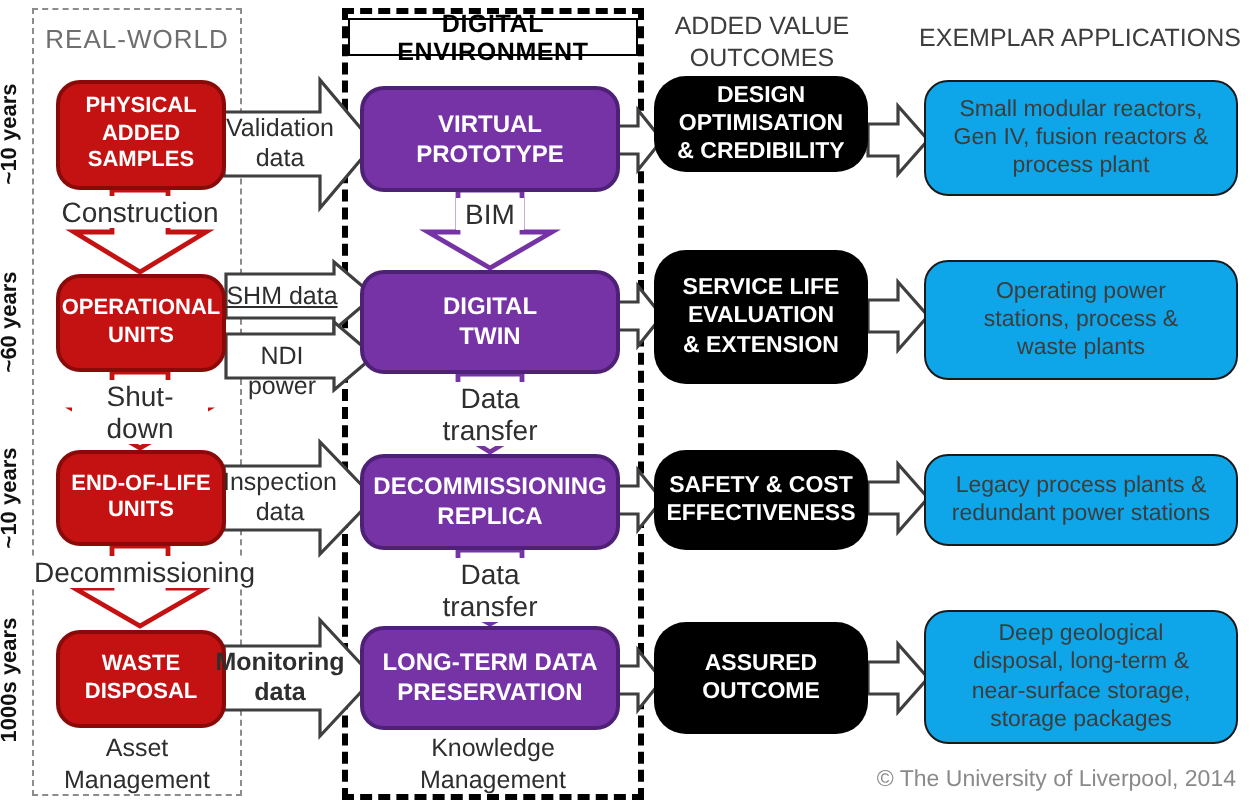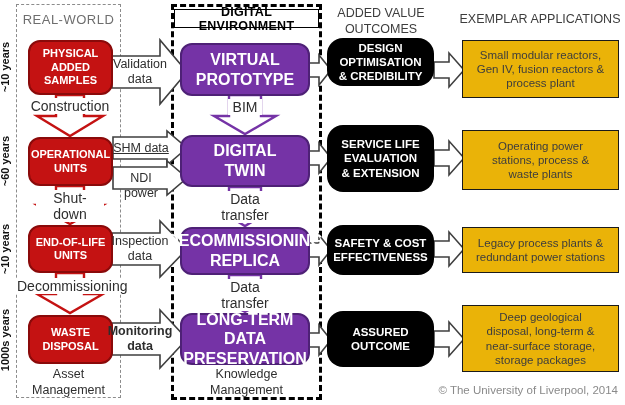--- a/index.html
+++ b/index.html
@@ -12,25 +12,25 @@
   svg.arrows { position:absolute; left:0; top:0; z-index:2; }
   .harrow { fill:#fff; stroke:#3f3f3f; stroke-width:1.6; }
   .rarrow { fill:#fff; stroke:#c41212; stroke-width:2.4; }
   .parrow { fill:#fff; stroke:#7533a6; stroke-width:2.4; }
 
   .box { position:absolute; display:flex; align-items:center; justify-content:center;
          text-align:center; white-space:pre-line; z-index:3; line-height:1.22; }
   .red-box    { left:28px; width:85px;  background:#c41212; border:2.5px solid #8a0a0a;
                 border-radius:12px; color:#fff; font-size:11px; font-weight:600; }
   .purple-box { left:180px; width:130px; background:#7533a6; border:2.5px solid #4e2176;
-                border-radius:12px; color:#fff; font-size:16px; font-weight:600; }
+                border-radius:12px; color:#fff; font-size:12px; font-weight:600; }
   .black-box  { left:327px; width:107px; background:#000; border-radius:16px;
                 color:#fff; font-size:11.5px; font-weight:600; }
-  .white-box  { left:462px; width:157px; background:#eab308; border:1.4px solid #1a1a1a;
-                border-radius:0; color:#3d3d3d; font-size:11.5px; }
+  .white-box  { left:462px; width:157px; background:#0ea5e9; border:1.4px solid #1a1a1a;
+                border-radius:12px; color:#3d3d3d; font-size:11.5px; }
 
   .hdr { position:absolute; text-align:center; white-space:pre-line; z-index:3; }
   .hdr-gray { color:#6e6e6e; font-size:13px; letter-spacing:0.5px; }
   .hdr-dark { color:#3d3d3d; font-size:12.5px; line-height:1.25; }
   .hdr-digital { border:1.5px solid #000; background:#fff; color:#000;
                  font-weight:bold; font-size:12.5px; display:flex;
                  align-items:center; justify-content:center; letter-spacing:0.3px; }
 
   .timescale { position:absolute; width:80px; height:16px; text-align:center;
                transform:rotate(-90deg); font-weight:bold; font-size:11px;

